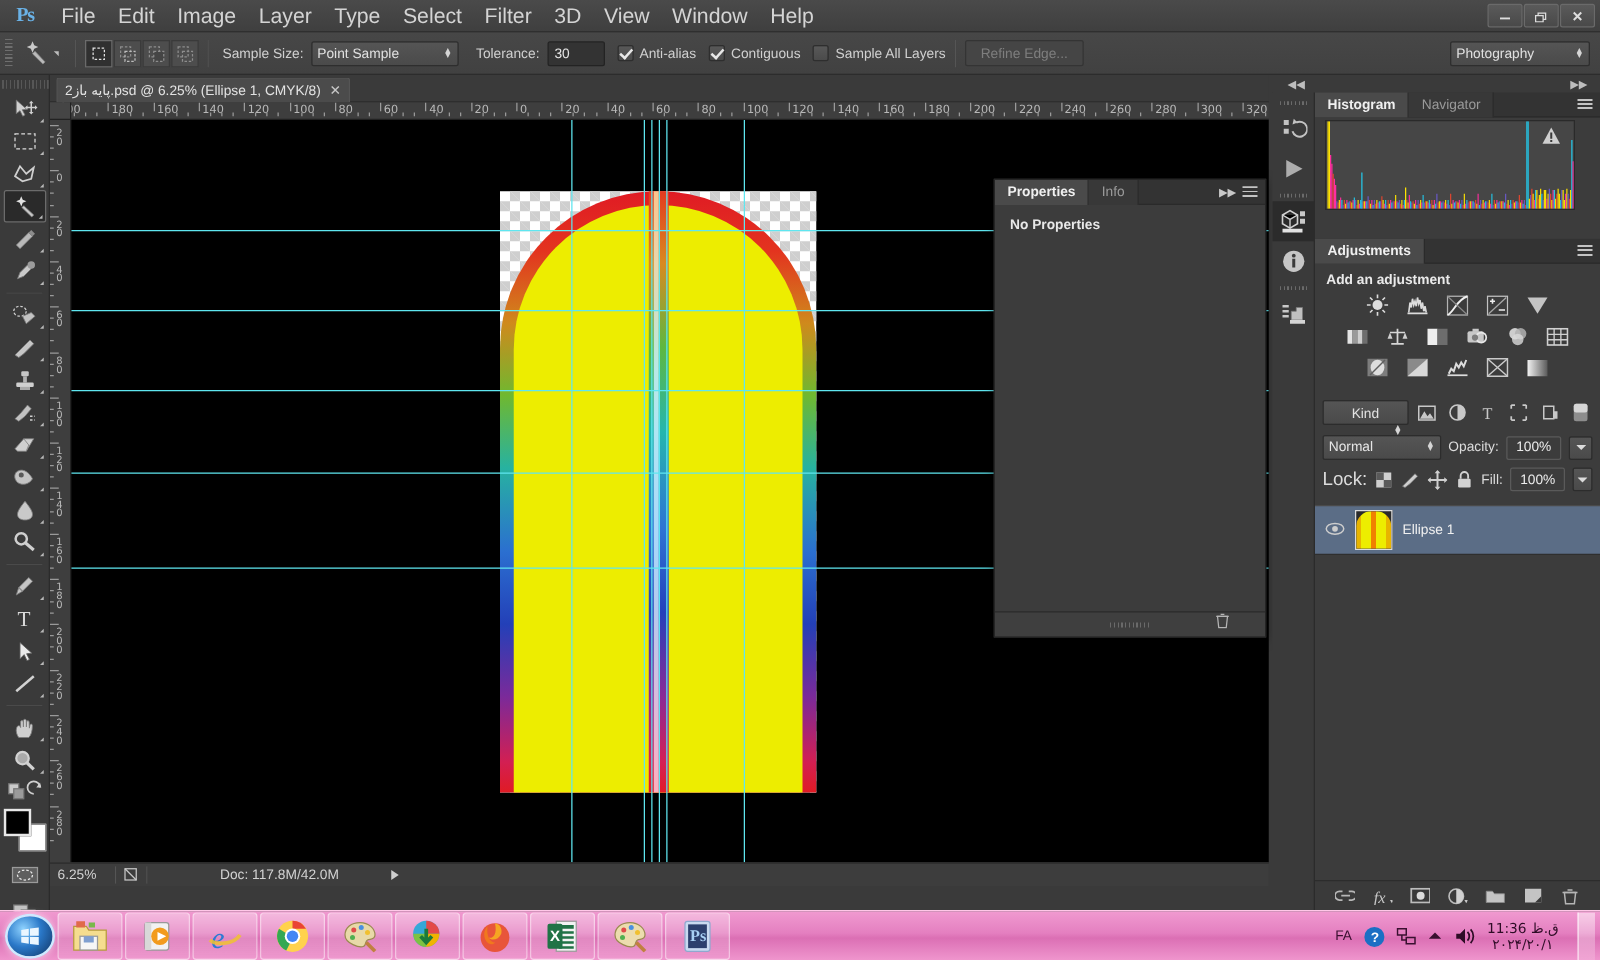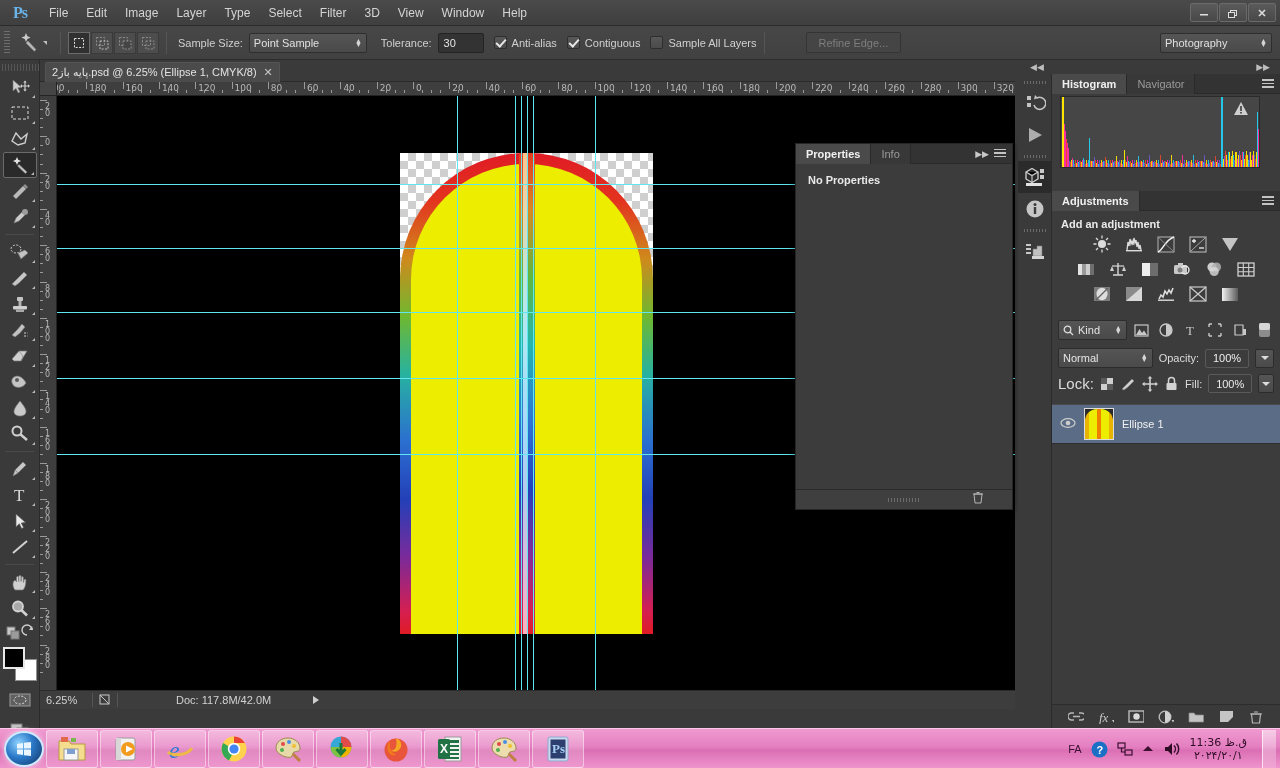--- a/index.html
+++ b/index.html
@@ -17,21 +17,21 @@
     background:linear-gradient(#4a4a4a,#3f3f3f);
     border-bottom:1px solid #2c2c2c;
     display:flex; align-items:center;
   }
   .ps-logo {
     width:40px; height:26px; display:flex; align-items:center; justify-content:center;
     font-weight:bold; font-size:16px; color:#6ab2e7; font-family:"Liberation Serif", serif;
     letter-spacing:-1px;
   }
   .menu-item {
-    padding:4px 9px; font-size:12px; color:#d4d4d4; cursor:default; line-height:16px;
+    padding:4px 9px; font-size:17px; color:#d4d4d4; cursor:default; line-height:16px;
   }
   .win-btns { position:absolute; right:4px; top:3px; display:flex; gap:1px; }
   .win-btn {
     width:28px; height:19px; background:linear-gradient(#5a5a5a,#494949);
     border:1px solid #6a6a6a; display:flex; align-items:center; justify-content:center;
     color:#ddd; font-size:11px; border-radius:2px;
   }
 
   
   .optionsbar {
@@ -68,21 +68,21 @@
   .chk {
     width:13px; height:13px; background:linear-gradient(#585858,#4b4b4b);
     border:1px solid #2e2e2e; border-radius:2px; position:relative;
   }
   .chk.on::after {
     content:""; position:absolute; left:3px; top:0px; width:4px; height:8px;
     border:solid #e8e8e8; border-width:0 2px 2px 0; transform:rotate(42deg);
   }
   .btn-dim {
     height:21px; padding:0 12px; background:#454545; border:1px solid #343434;
-    color:#7e7e7e; font-size:11px; display:flex; align-items:center; border-radius:2px;margin-left:34px;
+    color:#7e7e7e; font-size:11px; display:flex; align-items:center; border-radius:2px;
   }
   .ws-select {
     position:absolute; right:8px; height:20px; min-width:112px;
     background:linear-gradient(#555,#4a4a4a); border:1px solid #2e2e2e; color:#e0e0e0;
     font-size:11px; display:flex; align-items:center; justify-content:space-between;
     padding:0 4px; border-radius:2px;
   }
 
   
   .toolbar {
@@ -252,21 +252,21 @@
   .adj-title { padding:7px 9px 4px; font-size:11px; color:#eaeaea; font-weight:bold; }
   .adj-grid { display:flex; flex-wrap:wrap; gap:0; padding:0 6px; }
   .adj-row { display:flex; justify-content:center; width:100%; gap:10px; margin-bottom:5px; }
   .adj-ic { width:22px; height:20px; display:flex; align-items:center; justify-content:center; }
 
   .layers-panel { top:315px; width:228px; height:413px; }
   .lp-filter { display:flex; align-items:center; gap:5px; padding:5px 6px; }
   .kind-sel {
     height:20px; width:70px; background:linear-gradient(#555,#4a4a4a);
     border:1px solid #2c2c2c; display:flex; align-items:center; gap:4px;
-    padding:0 4px; font-size:11px; color:#e2e2e2; border-radius:2px;
+    padding:0 4px; font-size:11px; color:#e2e2e2; border-radius:2px;flex-direction:column;
   }
   .filt-ic { width:20px; height:20px; display:flex; align-items:center; justify-content:center; }
   .lp-row { display:flex; align-items:center; gap:6px; padding:3px 6px; }
   .blend-sel {
     height:20px; flex:1; background:linear-gradient(#555,#4a4a4a); border:1px solid #2c2c2c;
     display:flex; align-items:center; justify-content:space-between;
     padding:0 4px; font-size:11px; color:#e6e6e6; border-radius:2px;
   }
   .val-box {
     height:19px; background:#3c3c3c; border:1px solid #5a5a5a; color:#ececec;

